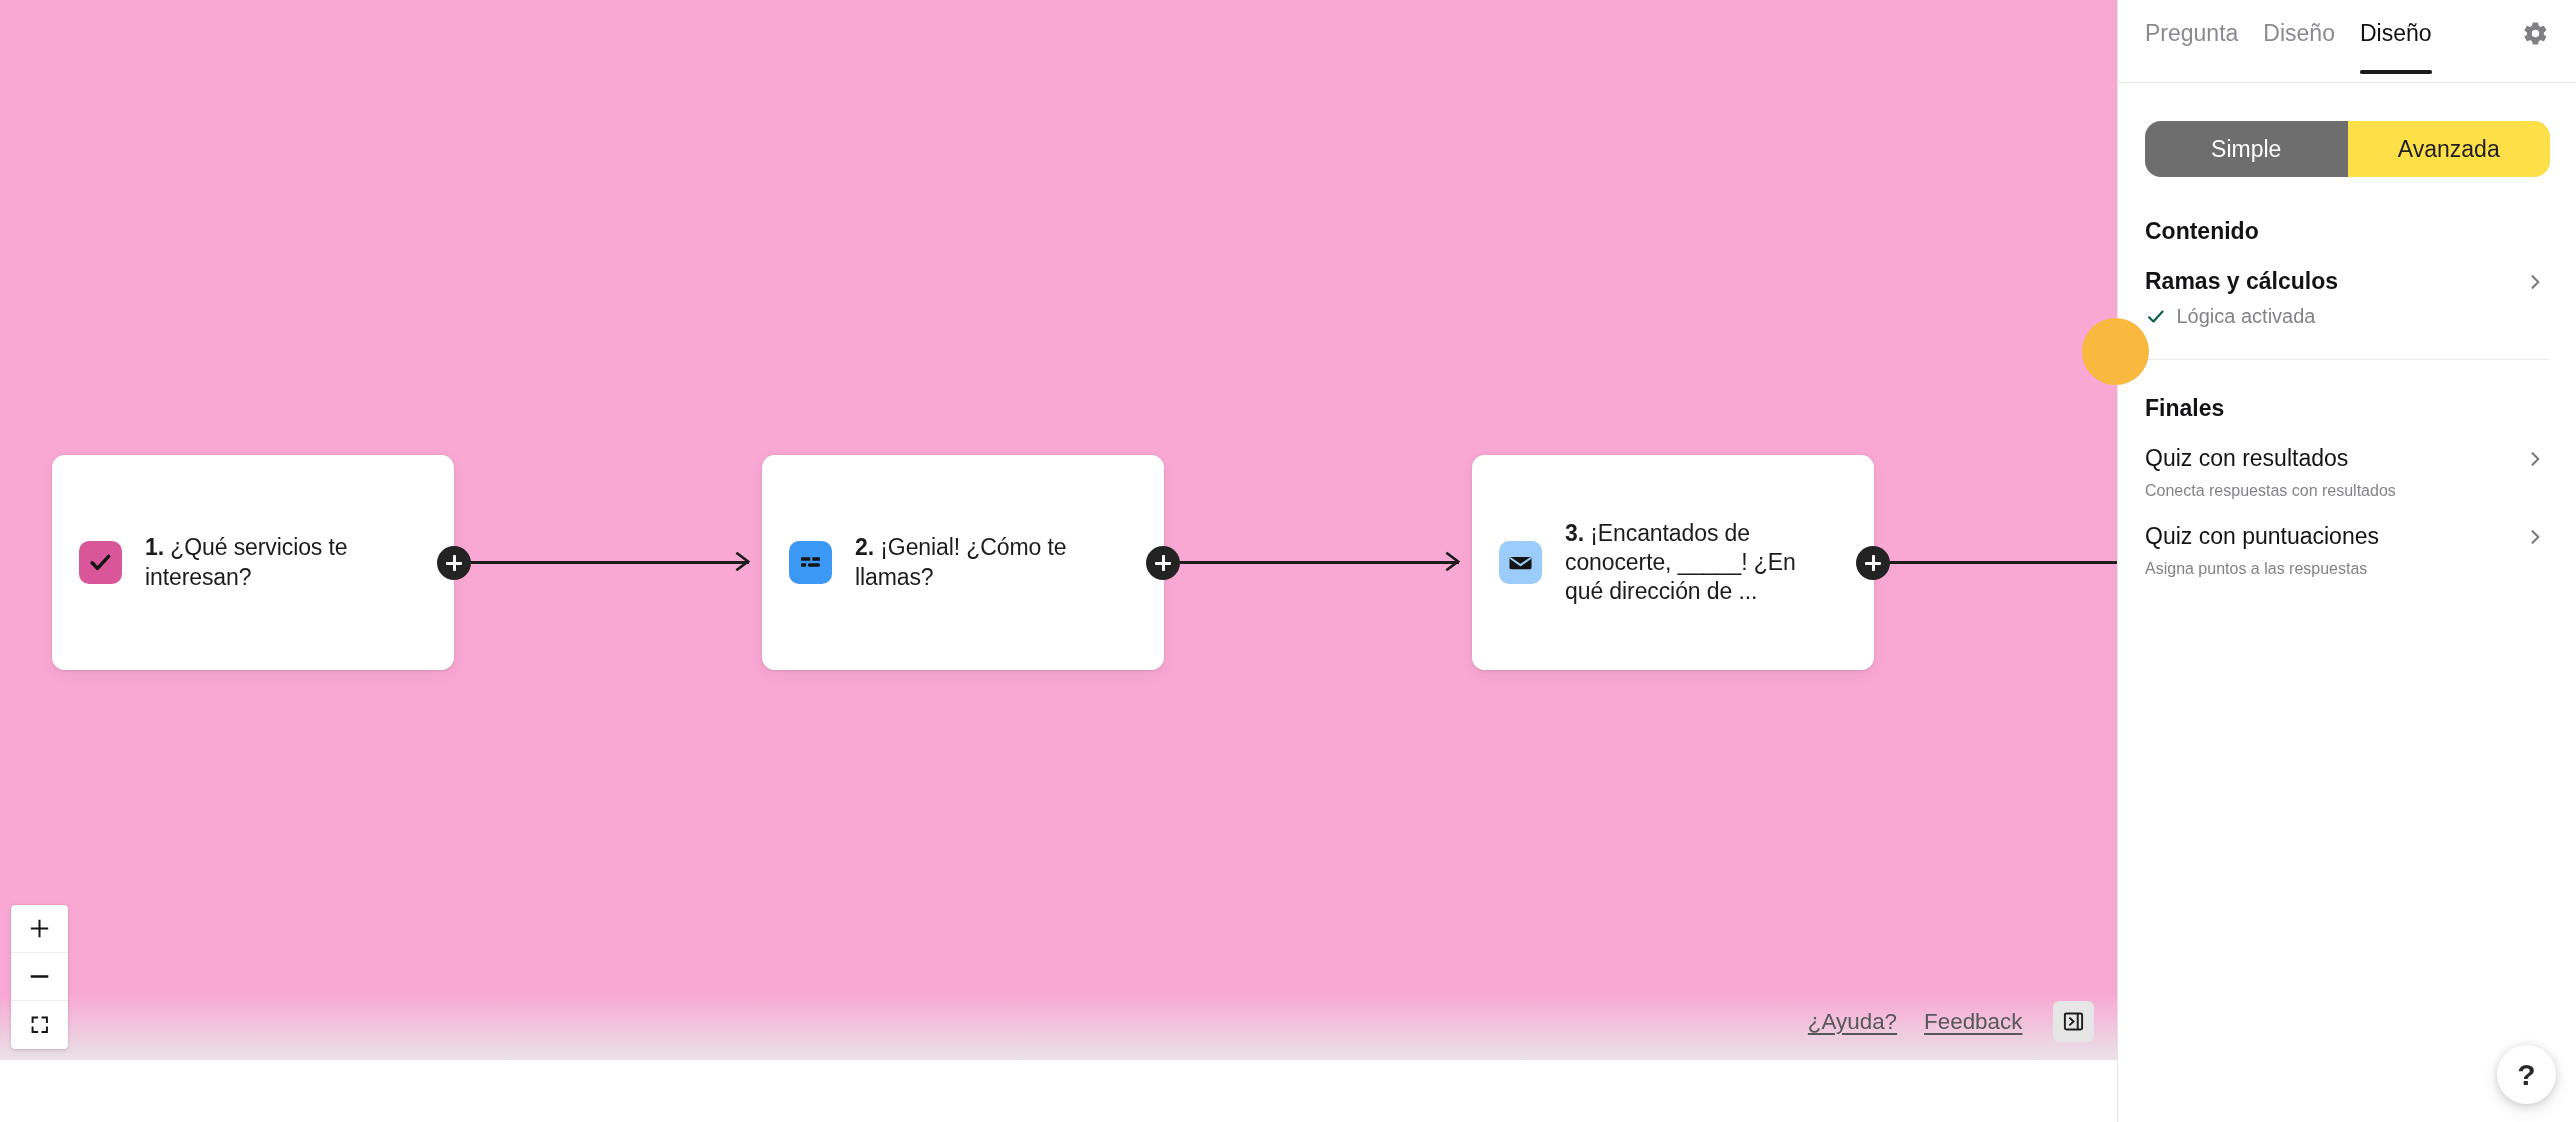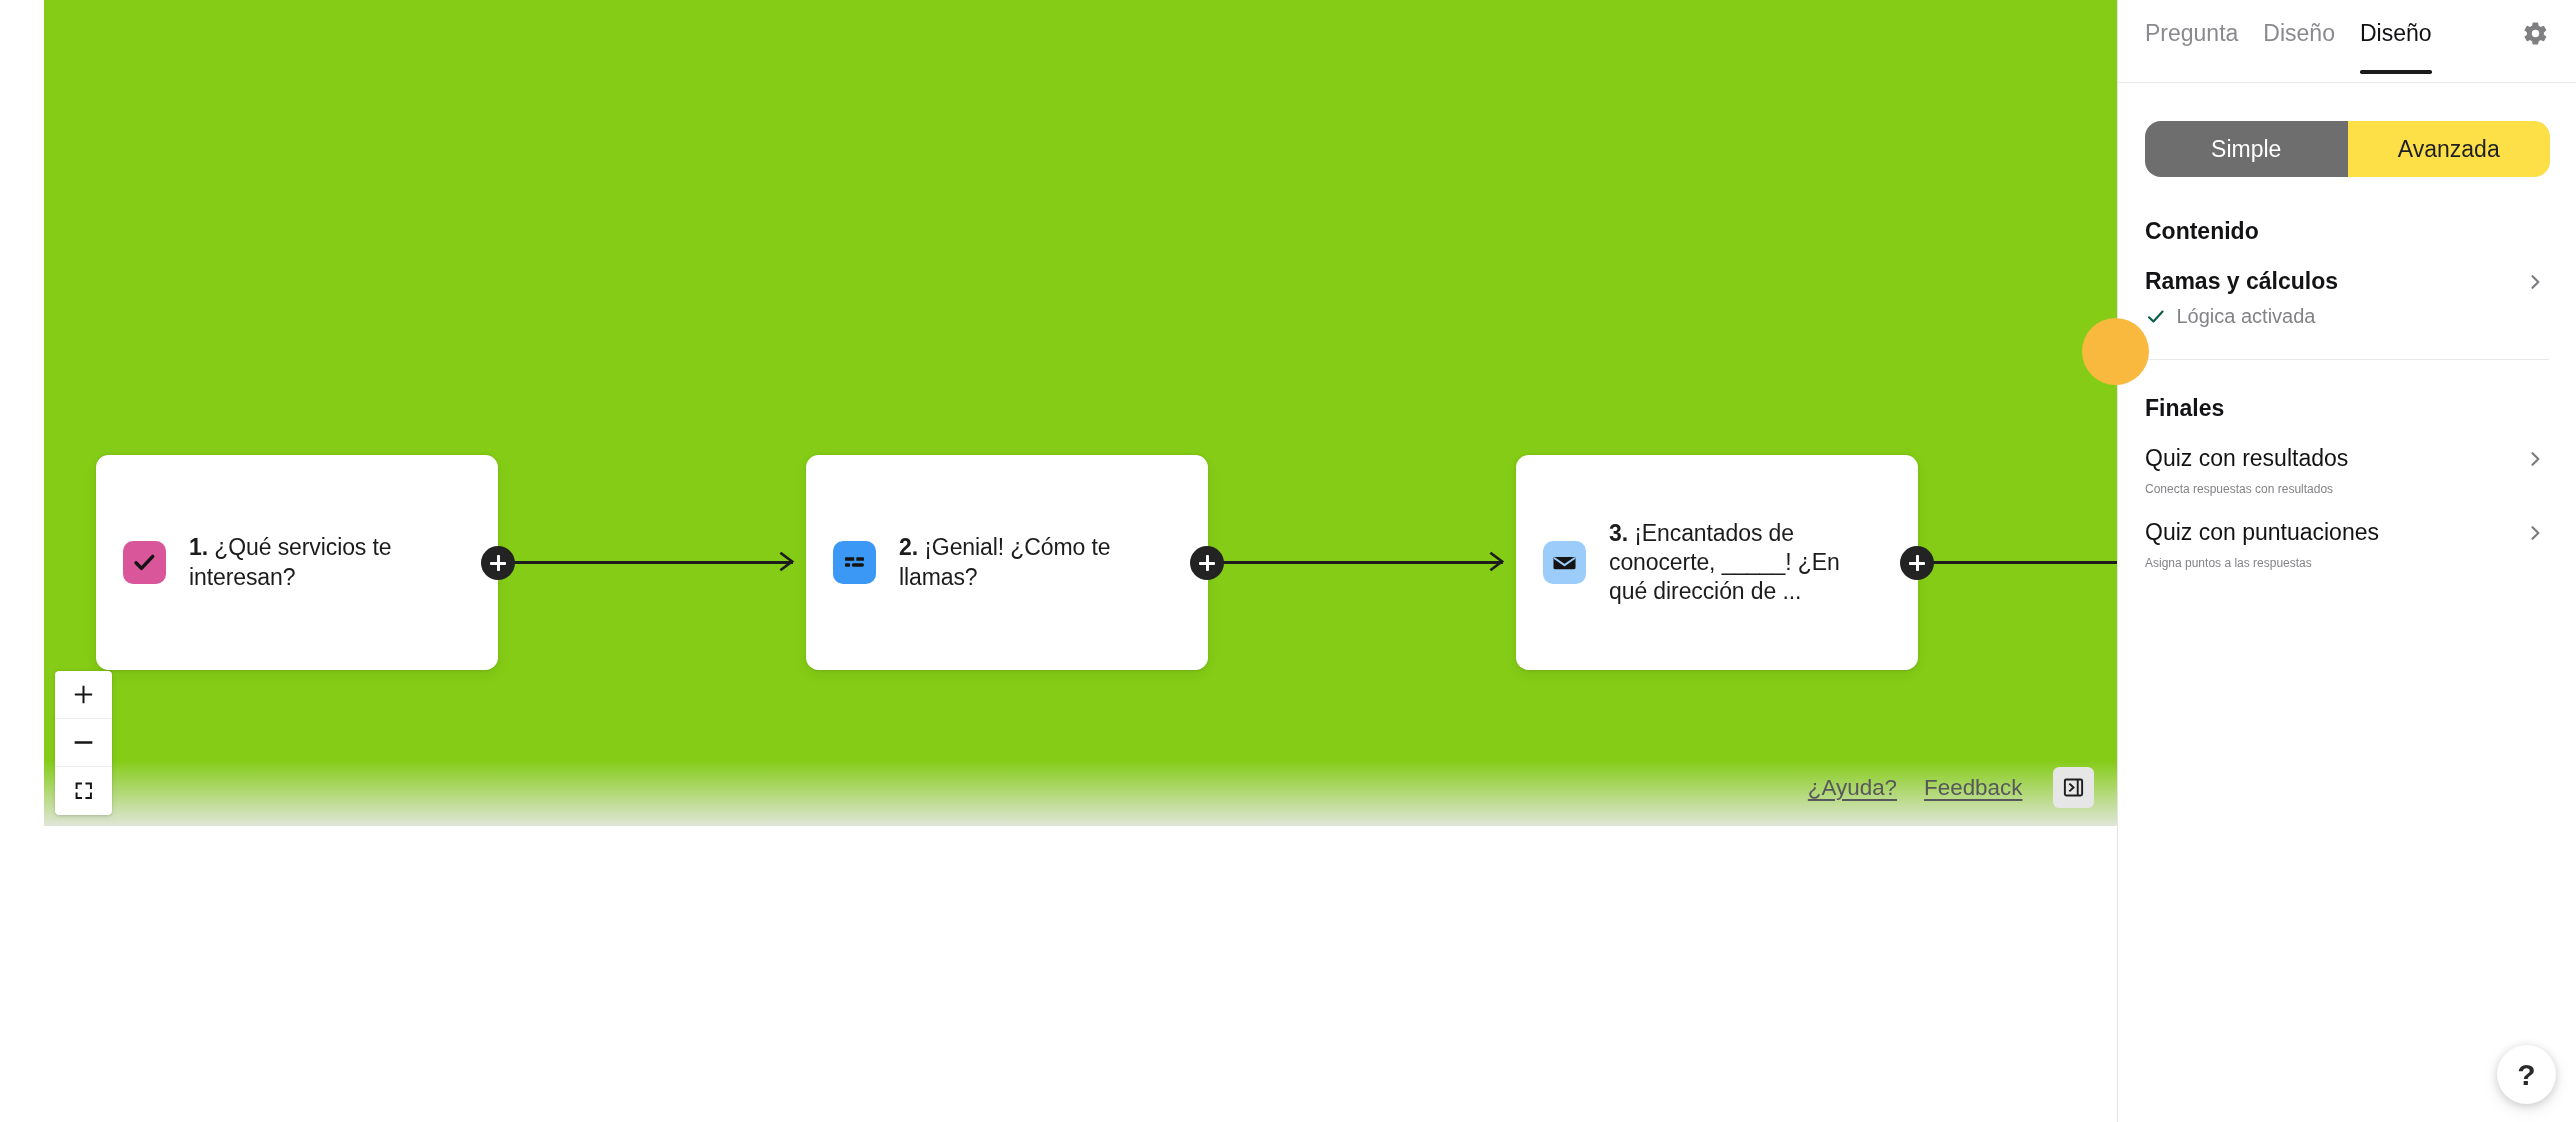--- a/index.html
+++ b/index.html
@@ -16,24 +16,23 @@
     position: relative;
     width: 2576px;
     height: 1122px;
     display: flex;
   }
 
   
   .canvas-area {
     position: relative;
     width: 2117px;
-    height: 826px;
-    background: #84cc16;
+    height: 1060px;
+    background: #f9a8d4;
     overflow: hidden;
-    margin-left: 44px;
   }
 
   .flow-row {
     position: absolute;
     left: 0;
     top: 455px;
     width: 2117px;
     height: 215px;
   }
 
@@ -299,21 +298,21 @@
   }
   .menu-row-label.bold { font-weight: bold; }
   .chev {
     width: 20px;
     height: 20px;
     flex: 0 0 auto;
     margin-right: 3.6px;
   }
   .menu-row-sub {
     margin-top: 10px;
-    font-size: 12px;
+    font-size: 16px;
     color: #838387;
   }
   .menu-row-status {
     margin-top: 10px;
     display: flex;
     align-items: center;
     gap: 10px;
     font-size: 20px;
     color: #838387;
   }

